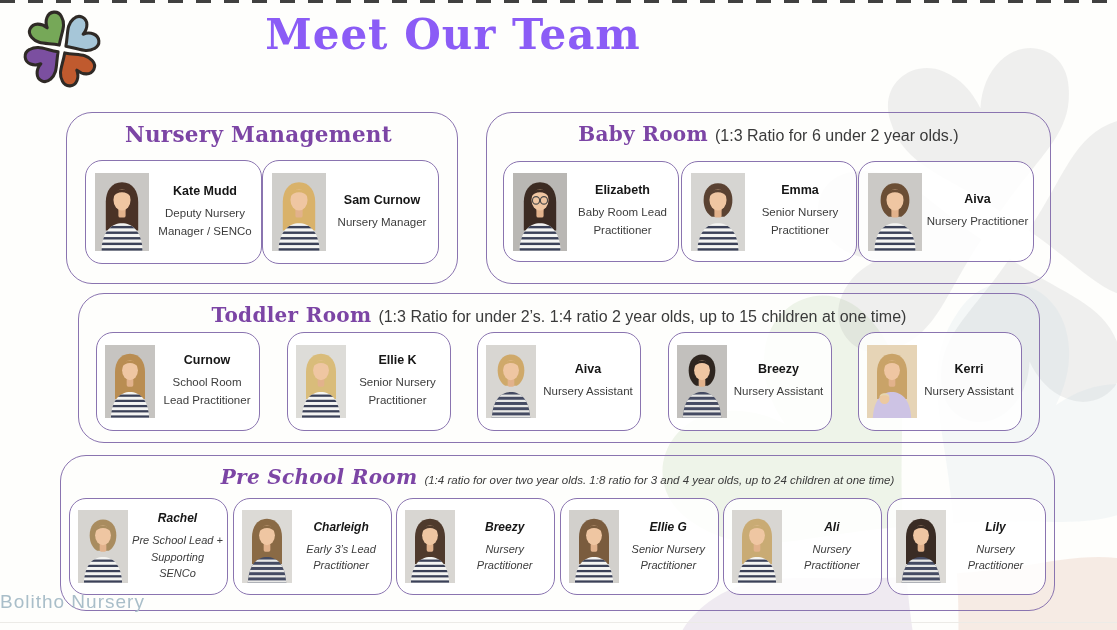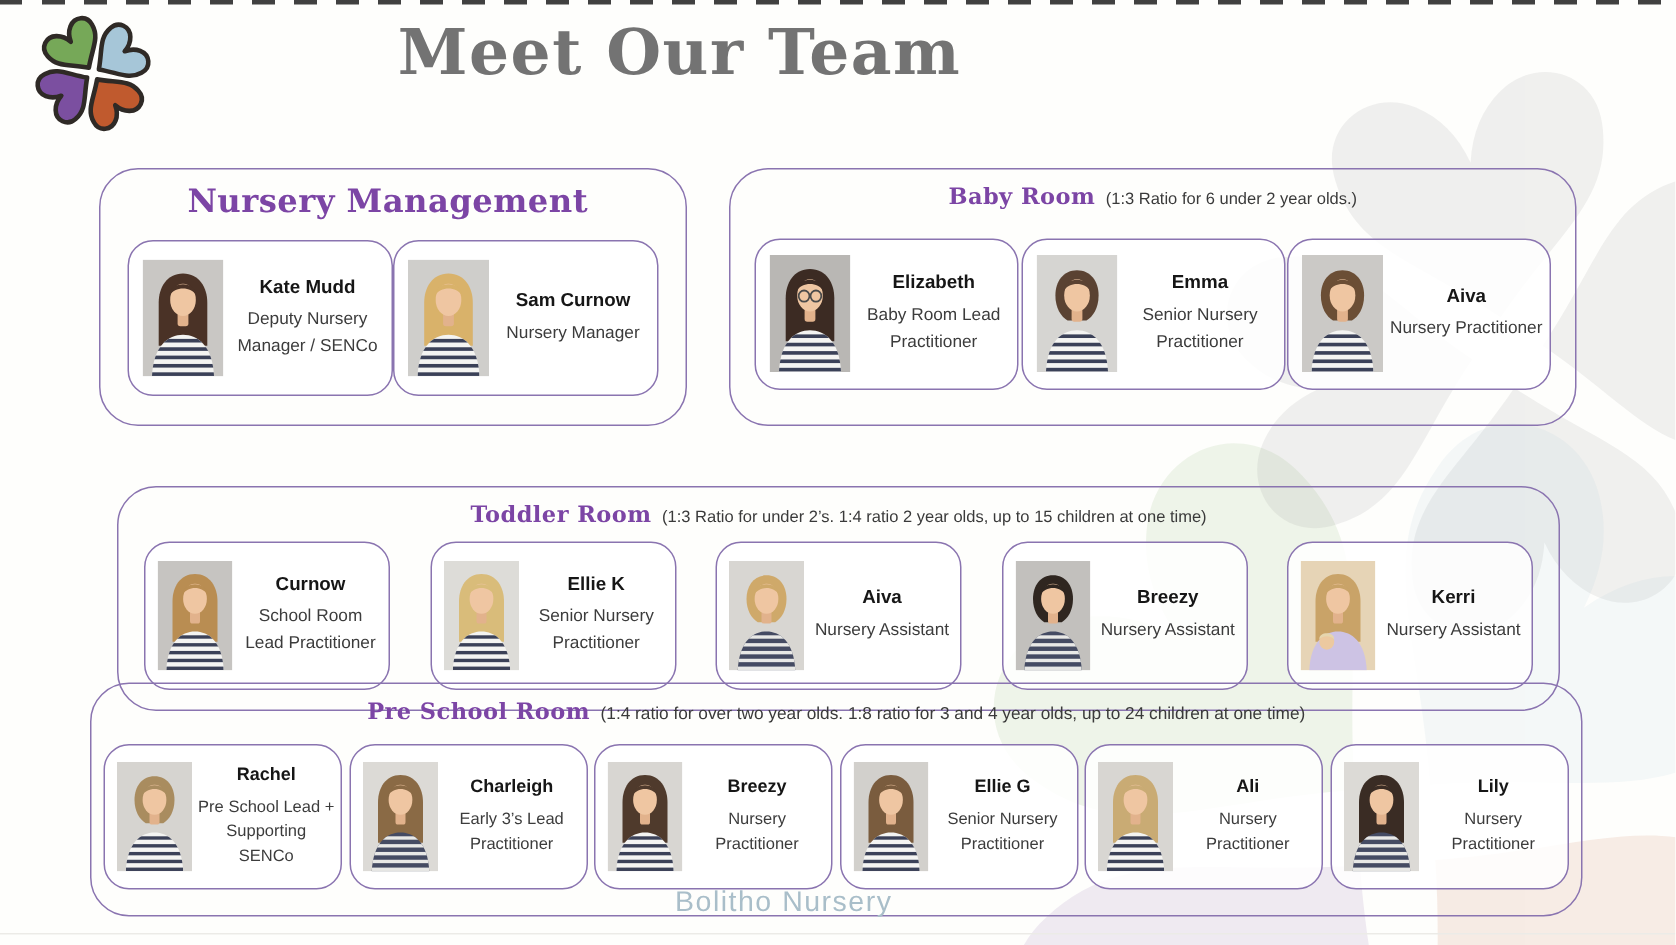--- a/index.html
+++ b/index.html
@@ -18,38 +18,38 @@
     opacity:.85;
   }
   .bottom-line{position:absolute;top:622px;left:0;right:0;height:1px;background:#ecebe7;}
   .watermark{position:absolute;z-index:0;pointer-events:none;}
   .wm1{left:790px;top:20px;width:430px;height:430px;opacity:.10;transform:rotate(24deg);}
   .wm2{left:610px;top:230px;width:640px;height:640px;opacity:.11;transform:rotate(-14deg);}
   .logo{position:absolute;left:14px;top:6px;width:96px;height:86px;z-index:3;}
   .title{
     position:absolute;left:0;top:10px;width:906px;margin:0;text-align:center;z-index:2;
     font-family:"DejaVu Serif","Liberation Serif",serif;font-weight:800;
-    font-size:42px;letter-spacing:1px;color:#737373;
+    font-size:42px;letter-spacing:1px;color:#8b5cf6;
   }
   .row{position:absolute;display:flex;z-index:2;}
   #row-1{top:112px;left:45px;width:985px;height:172px;gap:28px;padding-left:21px;}
-  #row-2{top:293px;left:78px;width:962px;height:150px;margin-top:31px;}
-  #row-3{top:455px;left:60px;width:995px;height:156px;}
+  #row-2{top:293px;left:78px;width:962px;height:150px;}
+  #row-3{top:455px;left:60px;width:995px;height:156px;font-style:italic;}
   .group{
     display:flex;flex-direction:column;height:100%;box-sizing:border-box;
     border:1.6px solid #8a74b0;border-radius:26px;background:transparent;flex:1;
   }
   .sec-nursery-management{flex:none;width:392px;}
   .group-head{text-align:center;margin-top:9px;line-height:1.2;}
   .group-title{
     font-family:"DejaVu Serif","Liberation Serif",serif;font-weight:800;
-    font-size:15px;color:#7c45a5;letter-spacing:.3px;
+    font-size:20px;color:#7c45a5;letter-spacing:.3px;
   }
   .sec-nursery-management .group-title{font-size:21.5px;}
-  .group-note{font-size:11px;color:#3a3a3a;margin-left:7px;}
+  .group-note{font-size:16px;color:#3a3a3a;margin-left:7px;}
   .sec-pre-school-room .group-note{font-size:11.5px;}
   .members{flex:1;display:flex;align-items:center;justify-content:space-between;padding:0 16px 6px 16px;}
   .sec-nursery-management .members{padding:0 18px 6px 18px;}
   .sec-toddler-room .members{padding:0 17px 6px 17px;}
   .sec-pre-school-room .members{padding:0 8px 6px 8px;align-items:center;}
   .member-card{
     display:flex;align-items:center;box-sizing:border-box;
     border:1.5px solid #8a74b0;border-radius:17px;background:rgba(255,255,255,.85);
   }
   .sec-nursery-management .member-card{width:180px;height:104px;}
@@ -58,21 +58,21 @@
   .sec-pre-school-room .member-card{width:159px;height:97px;}
   .photo{margin-left:9px;width:54px;height:78px;flex:none;overflow:hidden;}
   .sec-toddler-room .photo,.sec-pre-school-room .photo{width:50px;height:73px;margin-left:8px;}
   .photo svg{display:block;width:100%;height:100%;}
   .mtext{flex:1;text-align:center;padding:0 4px;}
   .mname{font-weight:bold;font-size:12.5px;color:#161616;margin-bottom:7px;}
   .mrole{font-size:11.5px;color:#3c3c3c;line-height:1.55;}
   .sec-pre-school-room .mname{font-size:12px;}
   .sec-pre-school-room .mrole{font-size:11px;line-height:1.5;}
   .footer{
-    position:absolute;top:591px;left:0;width:1045px;text-align:center;z-index:5;
+    position:absolute;top:591px;left:0;width:1045px;text-align:left;z-index:5;
     font-size:19px;letter-spacing:1px;color:#a9bec9;
   }
 </style>
 </head>
 <body>
 
 <div class="page">
   <div class="top-dashes"></div>
   <div class="watermark wm1" id="wm1"><svg viewBox="-45 -45 90 90" width="100%" height="100%">
         <g transform="rotate(10)">

